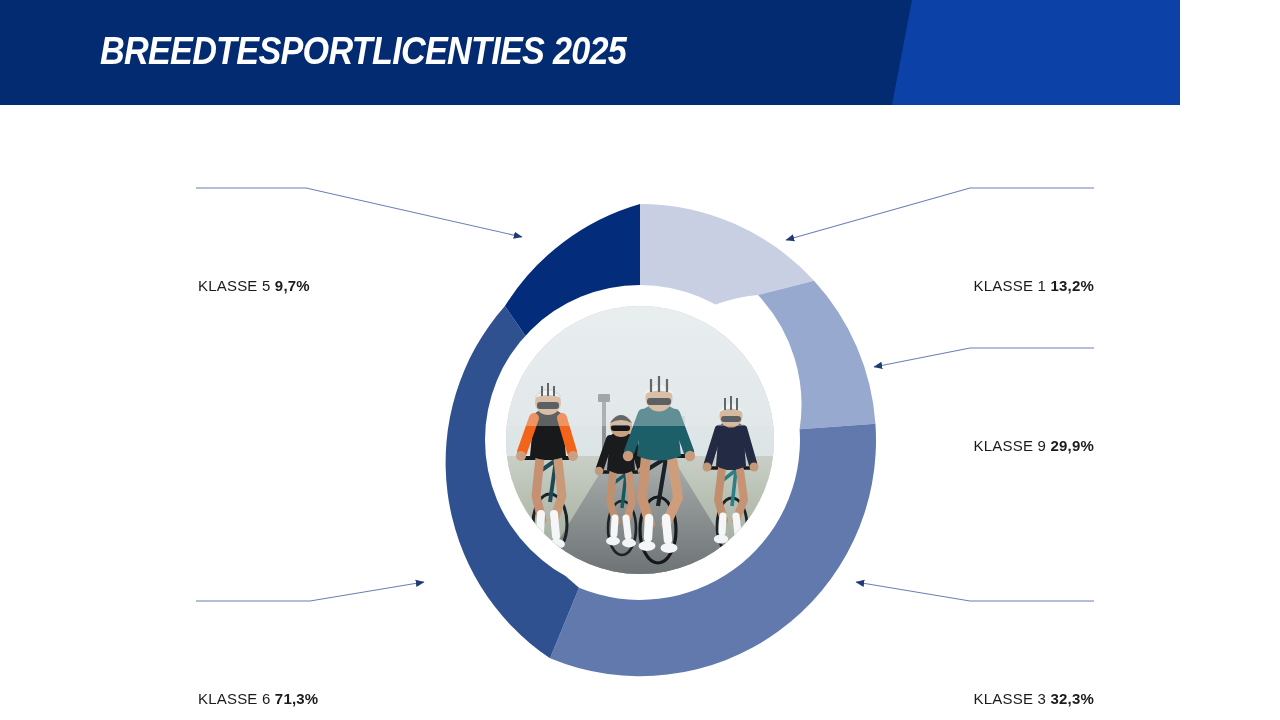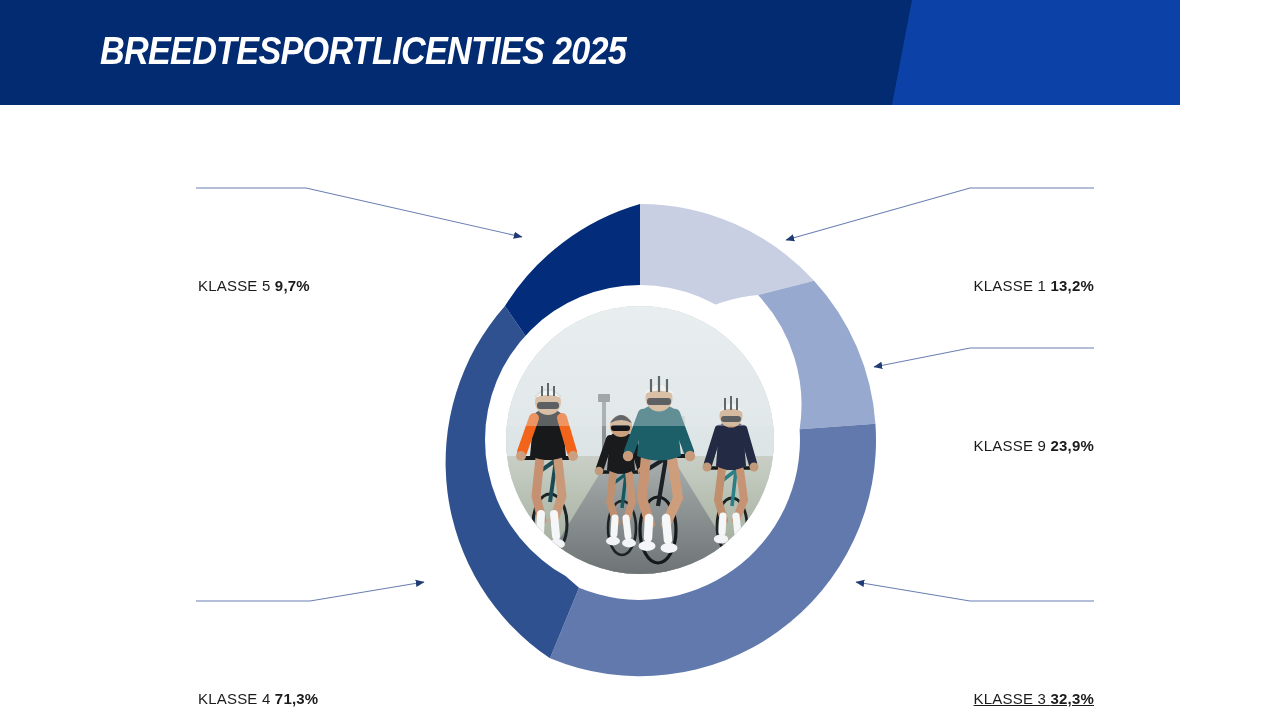--- a/index.html
+++ b/index.html
@@ -297,27 +297,27 @@
       <span class="pct">9,7%</span>
     </div>
 
     <div class="label right" style="right:186px; top:172px;">
       <span>KLASSE 1</span>
       <span class="pct">13,2%</span>
     </div>
 
     <div class="label right" style="right:186px; top:332px;">
       <span>KLASSE 9</span>
-      <span class="pct">23,9%</span>
-    </div>
-
-    <div class="label right" style="right:186px; top:585px;text-decoration:underline;">
+      <span class="pct">29,9%</span>
+    </div>
+
+    <div class="label right" style="right:186px; top:585px;">
       <span>KLASSE 3</span>
       <span class="pct">32,3%</span>
     </div>
 
     <div class="label" style="left:198px; top:585px;">
-      <span>KLASSE 4</span>
+      <span>KLASSE 6</span>
       <span class="pct">71,3%</span>
     </div>
 
   </div>
 </div>
 
 </body></html>

